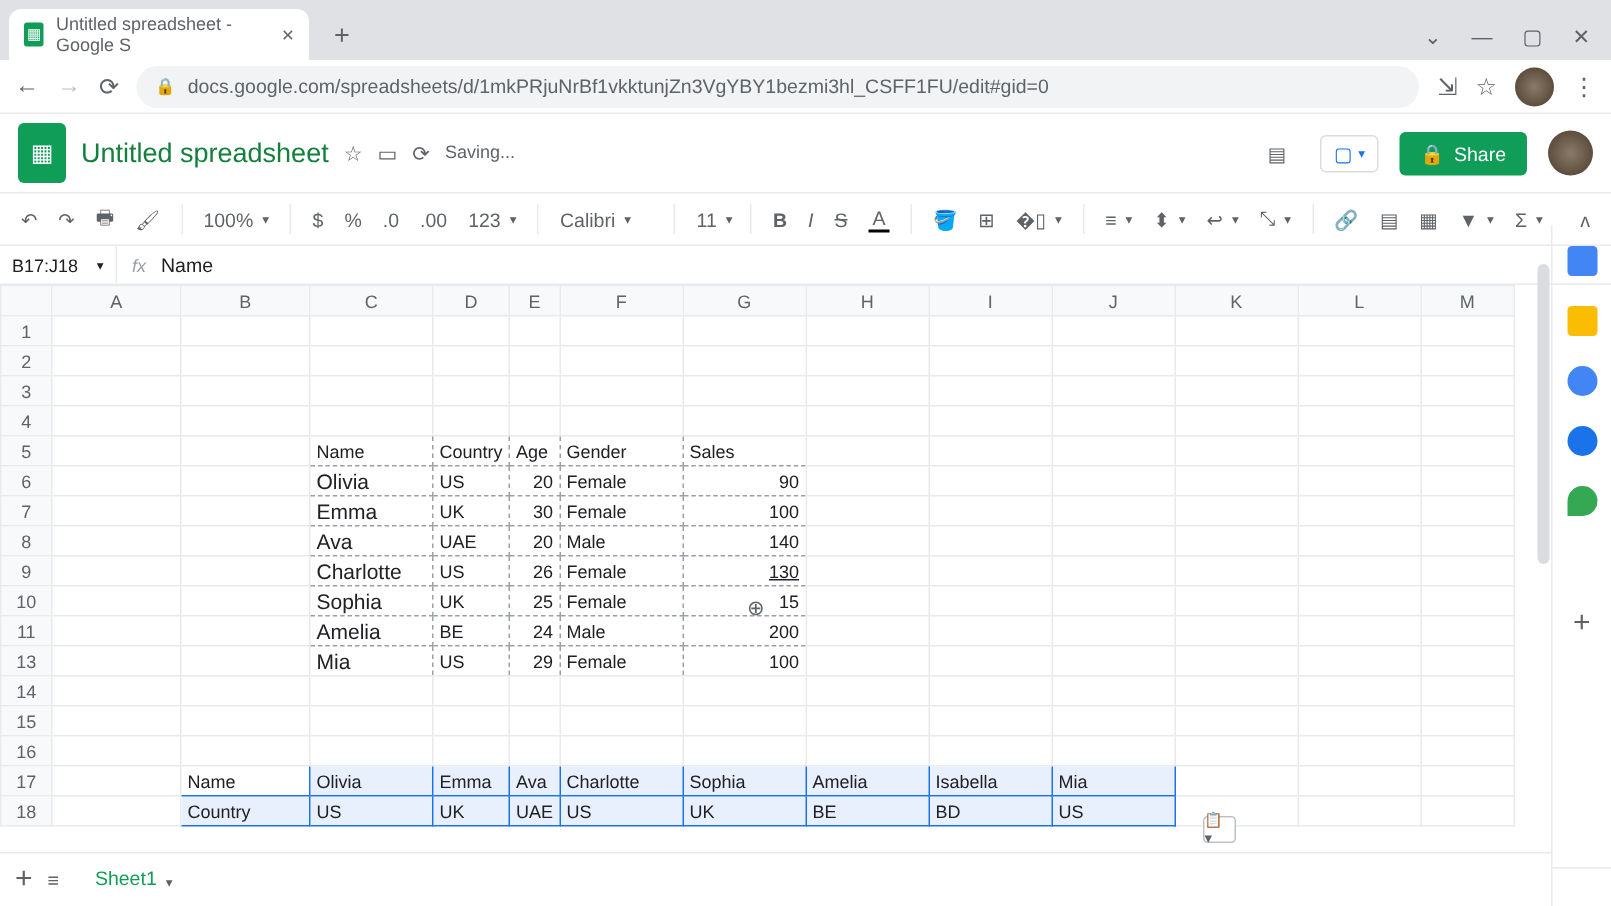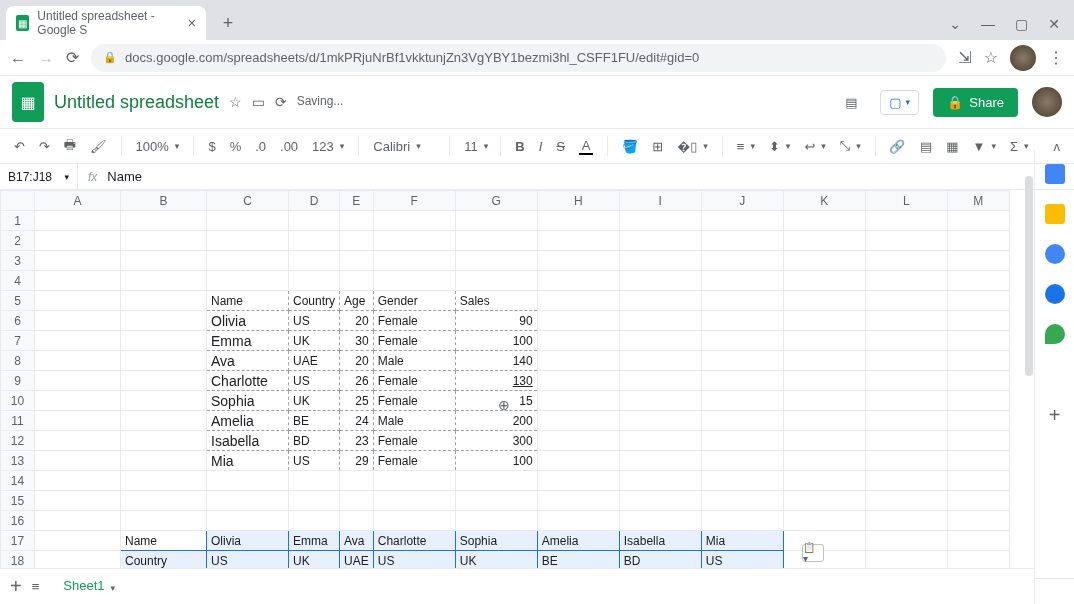--- a/index.html
+++ b/index.html
@@ -364,36 +364,20 @@
             <td class="" style="border:1px dashed #9aa0a6;">Male</td>
             <td class=" num" style="border:1px dashed #9aa0a6;">200</td>
             <td class="" style=""></td>
             <td class="" style=""></td>
             <td class="" style=""></td>
             <td class="" style=""></td>
             <td class="" style=""></td>
             <td class="" style=""></td>
           </tr>
           <tr>
-            <th class="rowh">12</th>
-            <td class="" style=""></td>
-            <td class="" style=""></td>
-            <td class=" dataB" style="border:1px dashed #9aa0a6;font-size:14px;">Isabella</td>
-            <td class="" style="border:1px dashed #9aa0a6;">BD</td>
-            <td class=" num" style="border:1px dashed #9aa0a6;">23</td>
-            <td class="" style="border:1px dashed #9aa0a6;">Female</td>
-            <td class=" num" style="border:1px dashed #9aa0a6;">300</td>
-            <td class="" style=""></td>
-            <td class="" style=""></td>
-            <td class="" style=""></td>
-            <td class="" style=""></td>
-            <td class="" style=""></td>
-            <td class="" style=""></td>
-          </tr>
-          <tr>
             <th class="rowh">13</th>
             <td class="" style=""></td>
             <td class="" style=""></td>
             <td class=" dataB" style="border:1px dashed #9aa0a6;font-size:14px;">Mia</td>
             <td class="" style="border:1px dashed #9aa0a6;">US</td>
             <td class=" num" style="border:1px dashed #9aa0a6;">29</td>
             <td class="" style="border:1px dashed #9aa0a6;">Female</td>
             <td class=" num" style="border:1px dashed #9aa0a6;">100</td>
             <td class="" style=""></td>
             <td class="" style=""></td>

